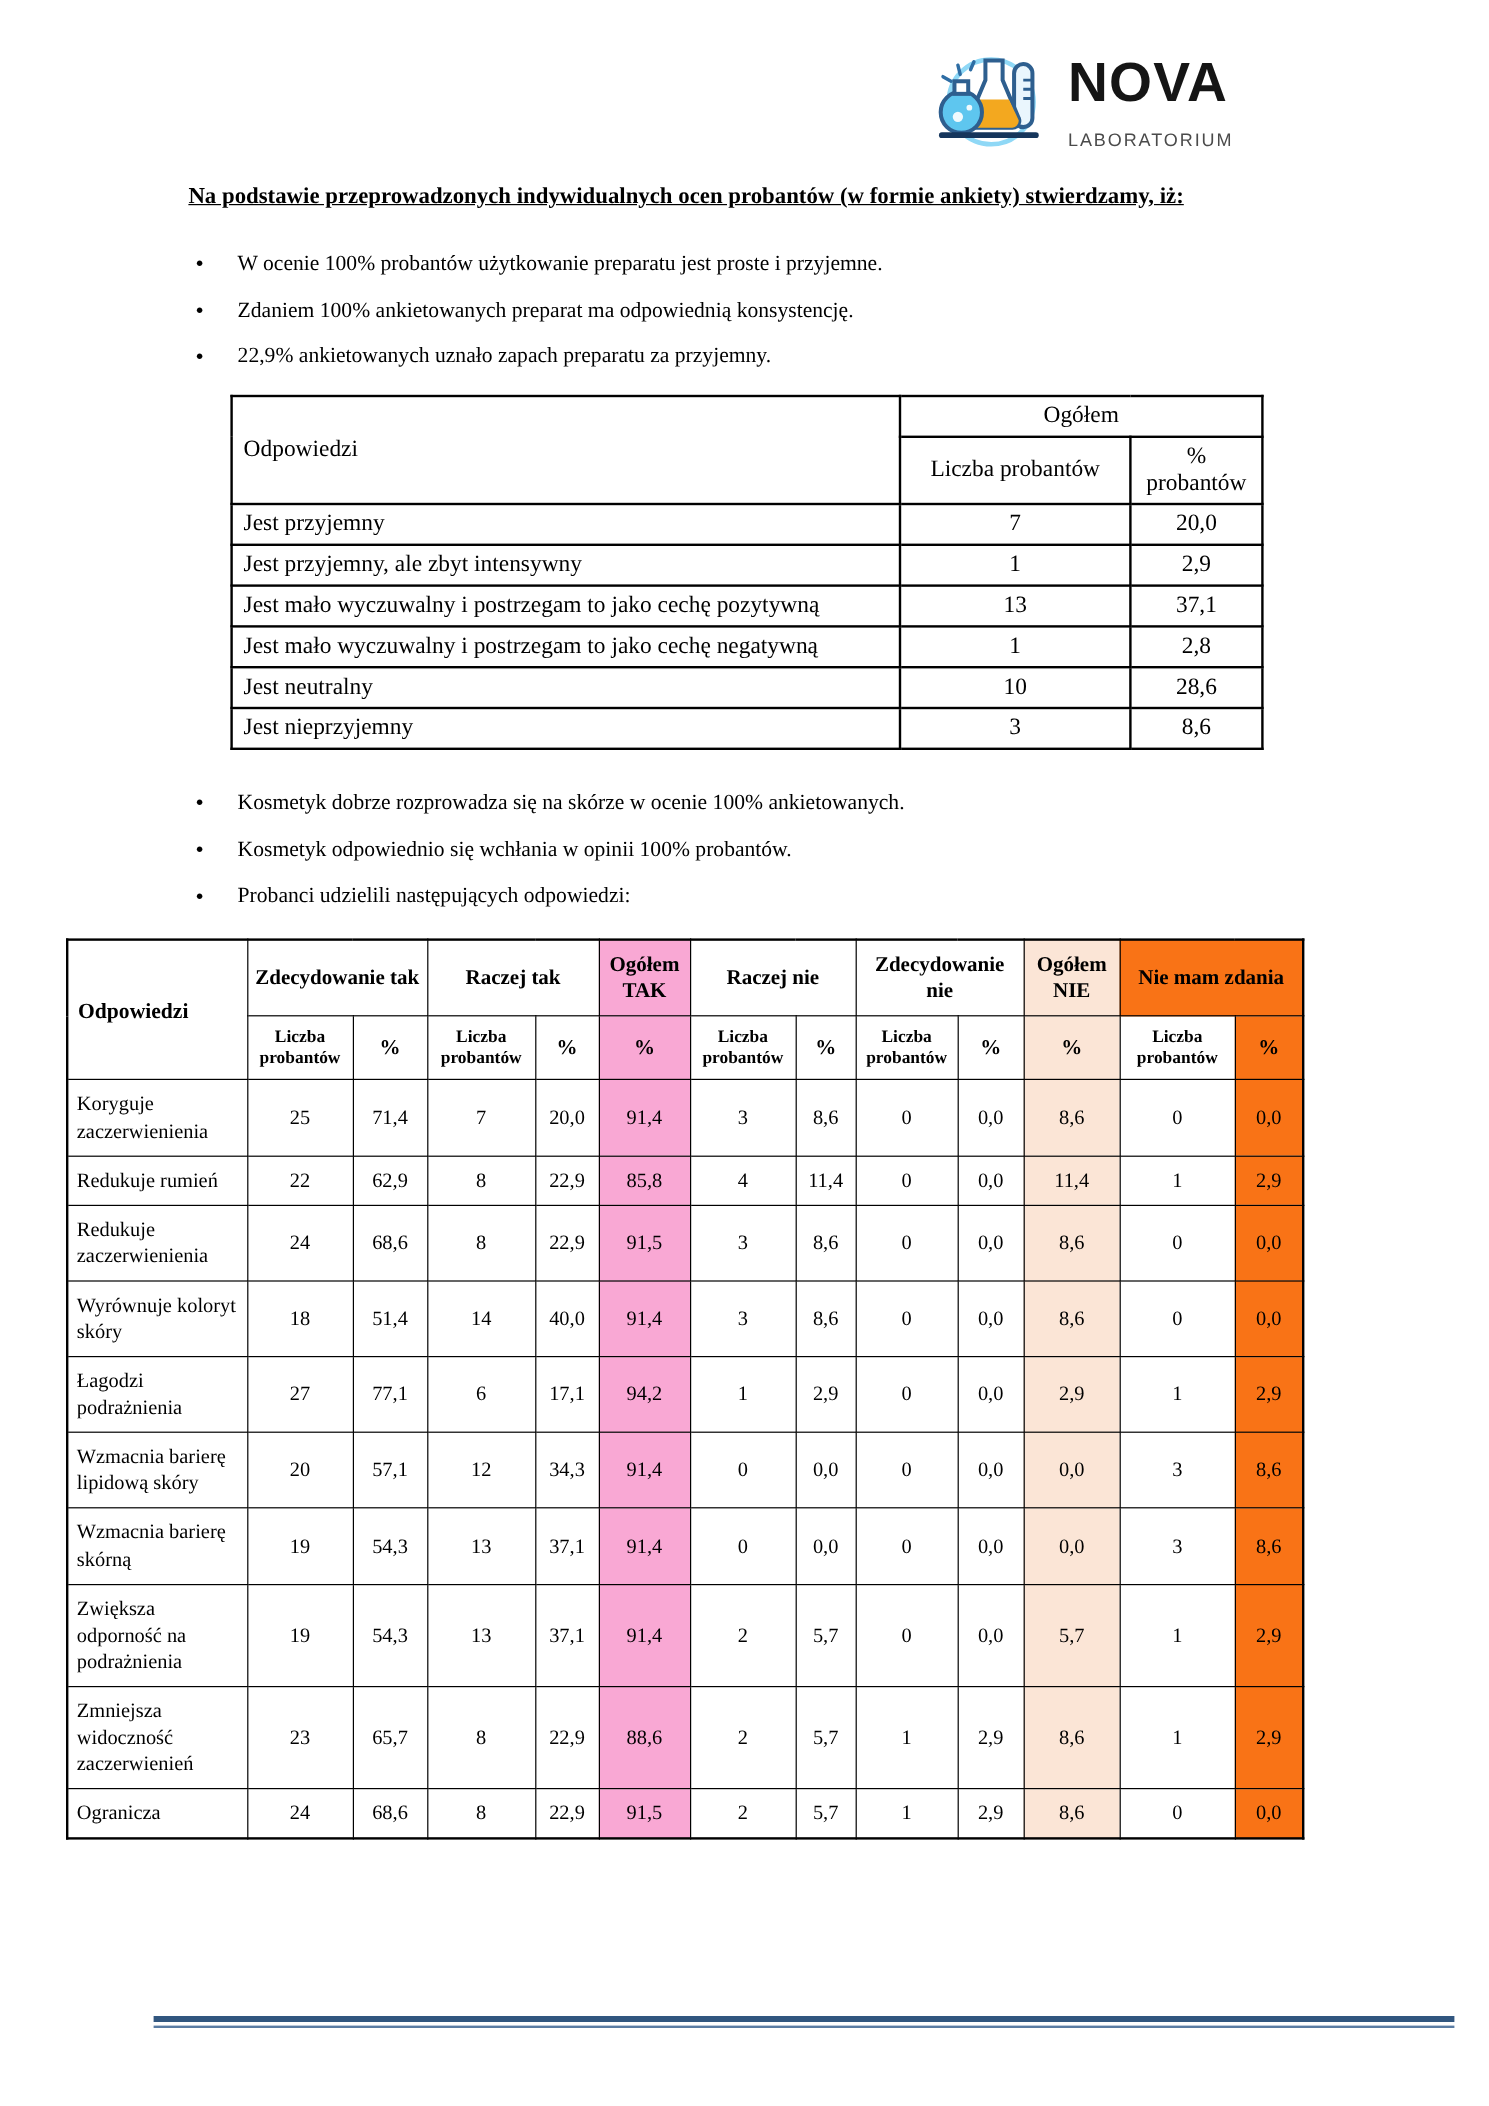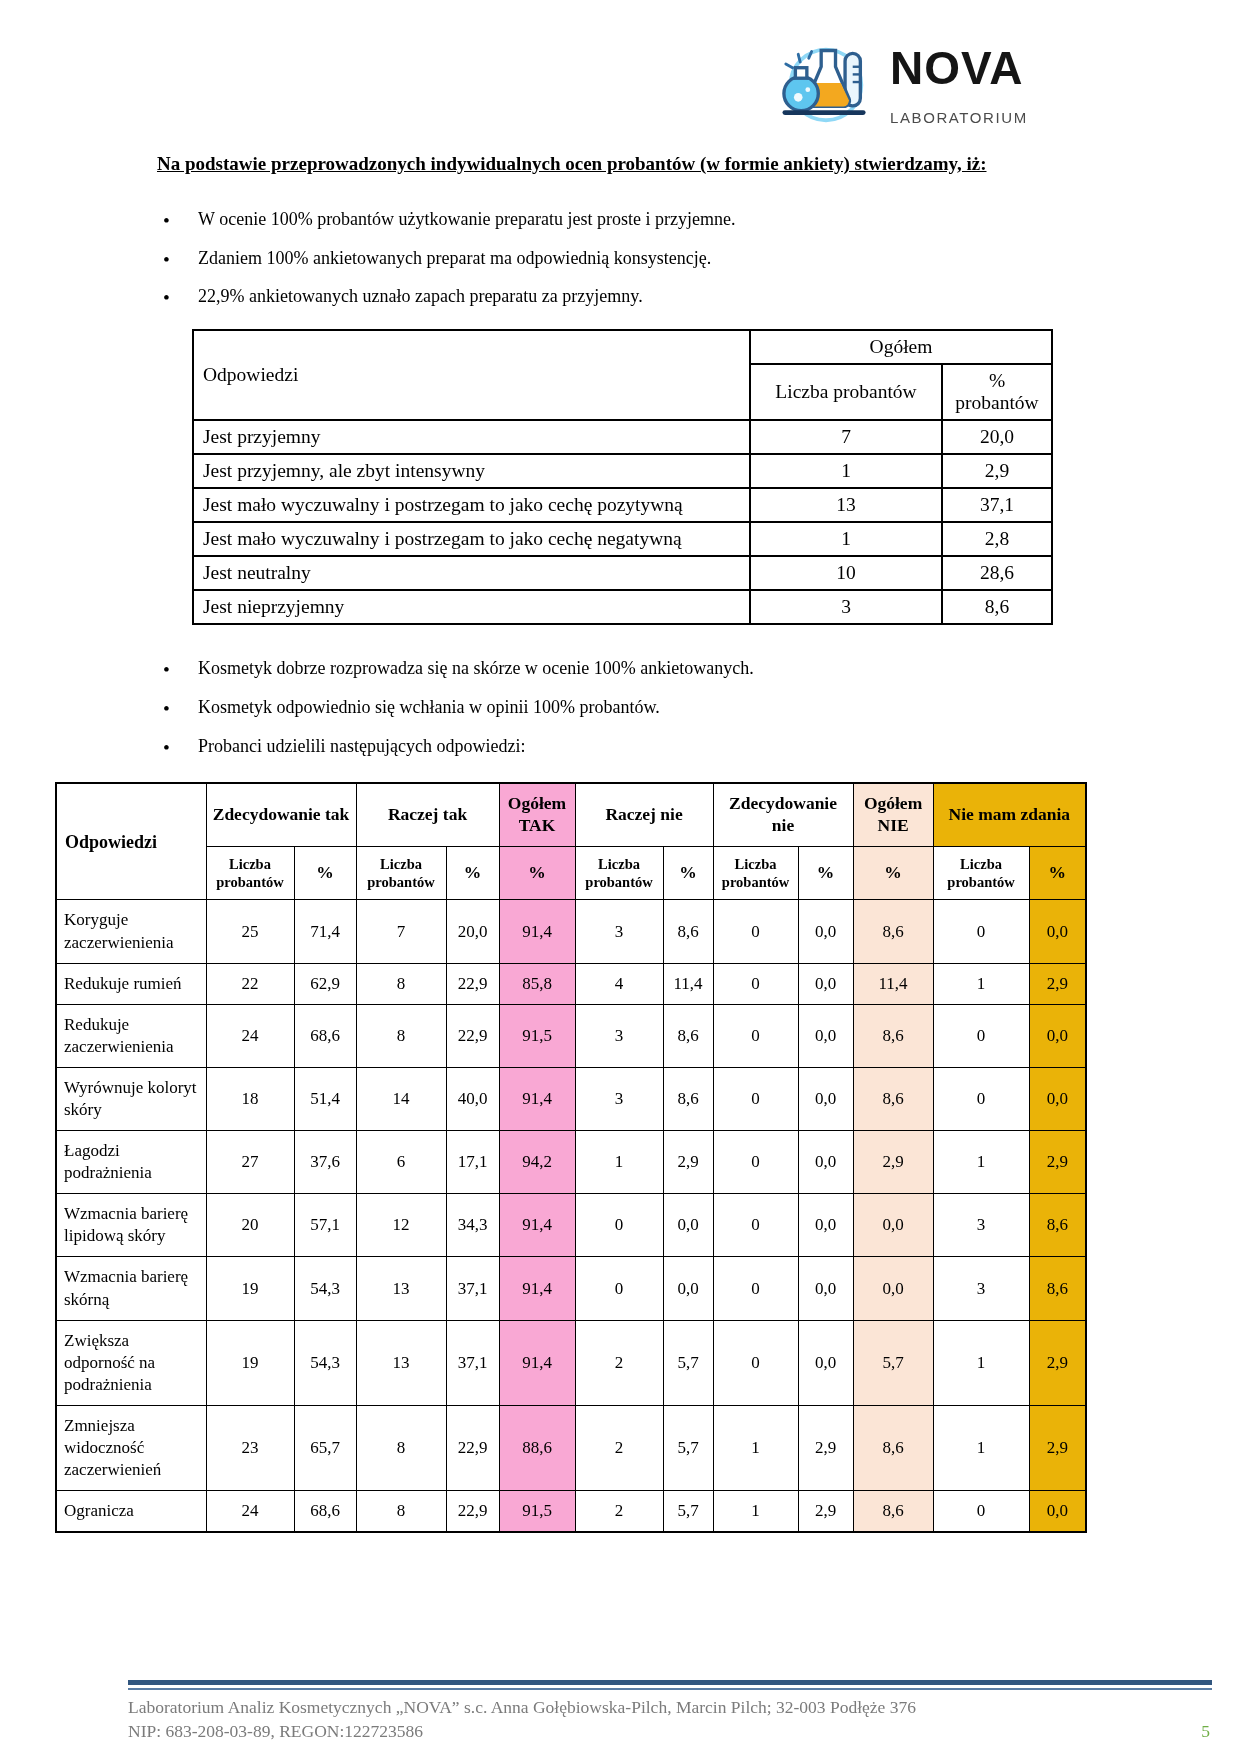--- a/index.html
+++ b/index.html
@@ -40,21 +40,21 @@
 
   
   table.t2 { border-collapse:collapse; margin:24px 0 0 55px; width:1030px; table-layout:fixed; border:2.5px solid #000; }
   .t2 th, .t2 td { border:1.5px solid #000; text-align:center; vertical-align:middle; padding:9px 4px; font-size:17px; }
   .t2 th { font-weight:bold; font-size:17.5px; line-height:1.25; }
   .t2 th.sub { font-size:14.5px; padding:8px 2px; }
   .t2 th.hdr-answers { text-align:left; padding-left:8px; font-size:18px; }
   .t2 td.row-label { text-align:left; padding-left:7px; font-size:17px; line-height:1.3; }
   .g-tak, .sub-tak, .c-tak { background:#f9a8d4; border:3.5px solid #000; }
   .g-nie, .sub-nie, .c-nie { background:#fbe5d6; border:3.5px solid #000; }
-  .g-nmz, .sub-nmz-p, .c-gray { background:#eab308; border:3.5px solid #000; }
+  .g-nmz, .sub-nmz-p, .c-gray { background:#f97316; border:3.5px solid #000; }
   .sub-nmz-p { font-size:17px; }
 
   
   .footer { position:absolute; left:128px; top:1680px; width:1084px; }
   .f-divider { height:10px; border-top:5px solid #31567f; border-bottom:2.5px solid #5a7ca3; background:#fff; }
   .f-text { position:relative; margin-top:5px; font-size:17.5px; color:#7b7b7b; line-height:1.38; }
   .f-page { position:absolute; right:2px; bottom:0; color:#6fae46; font-size:17.5px; }
 </style>
 </head>
 <body>
@@ -254,21 +254,21 @@
           <td class="c-p">8,6</td>
           <td class="c-n">0</td>
           <td class="c-p">0,0</td>
           <td class="c-nie">8,6</td>
           <td class="c-n">0</td>
           <td class="c-gray">0,0</td>
         </tr>
         <tr>
           <td class="row-label">Łagodzi podrażnienia</td>
           <td class="c-n">27</td>
-          <td class="c-p">37,6</td>
+          <td class="c-p">77,1</td>
           <td class="c-n">6</td>
           <td class="c-p">17,1</td>
           <td class="c-tak">94,2</td>
           <td class="c-n">1</td>
           <td class="c-p">2,9</td>
           <td class="c-n">0</td>
           <td class="c-p">0,0</td>
           <td class="c-nie">2,9</td>
           <td class="c-n">1</td>
           <td class="c-gray">2,9</td>
@@ -346,20 +346,15 @@
           <td class="c-p">2,9</td>
           <td class="c-nie">8,6</td>
           <td class="c-n">0</td>
           <td class="c-gray">0,0</td>
         </tr>
       </tbody>
   </table>
 
   <div class="footer">
     <div class="f-divider"></div>
-    <div class="f-text">
-      <div>Laboratorium Analiz Kosmetycznych „NOVA” s.c. Anna Gołębiowska-Pilch, Marcin Pilch; 32-003 Podłęże 376</div>
-      <div>NIP: 683-208-03-89, REGON:122723586</div>
-      <span class="f-page">5</span>
-    </div>
   </div>
 
 </div>
 
 </body></html>

